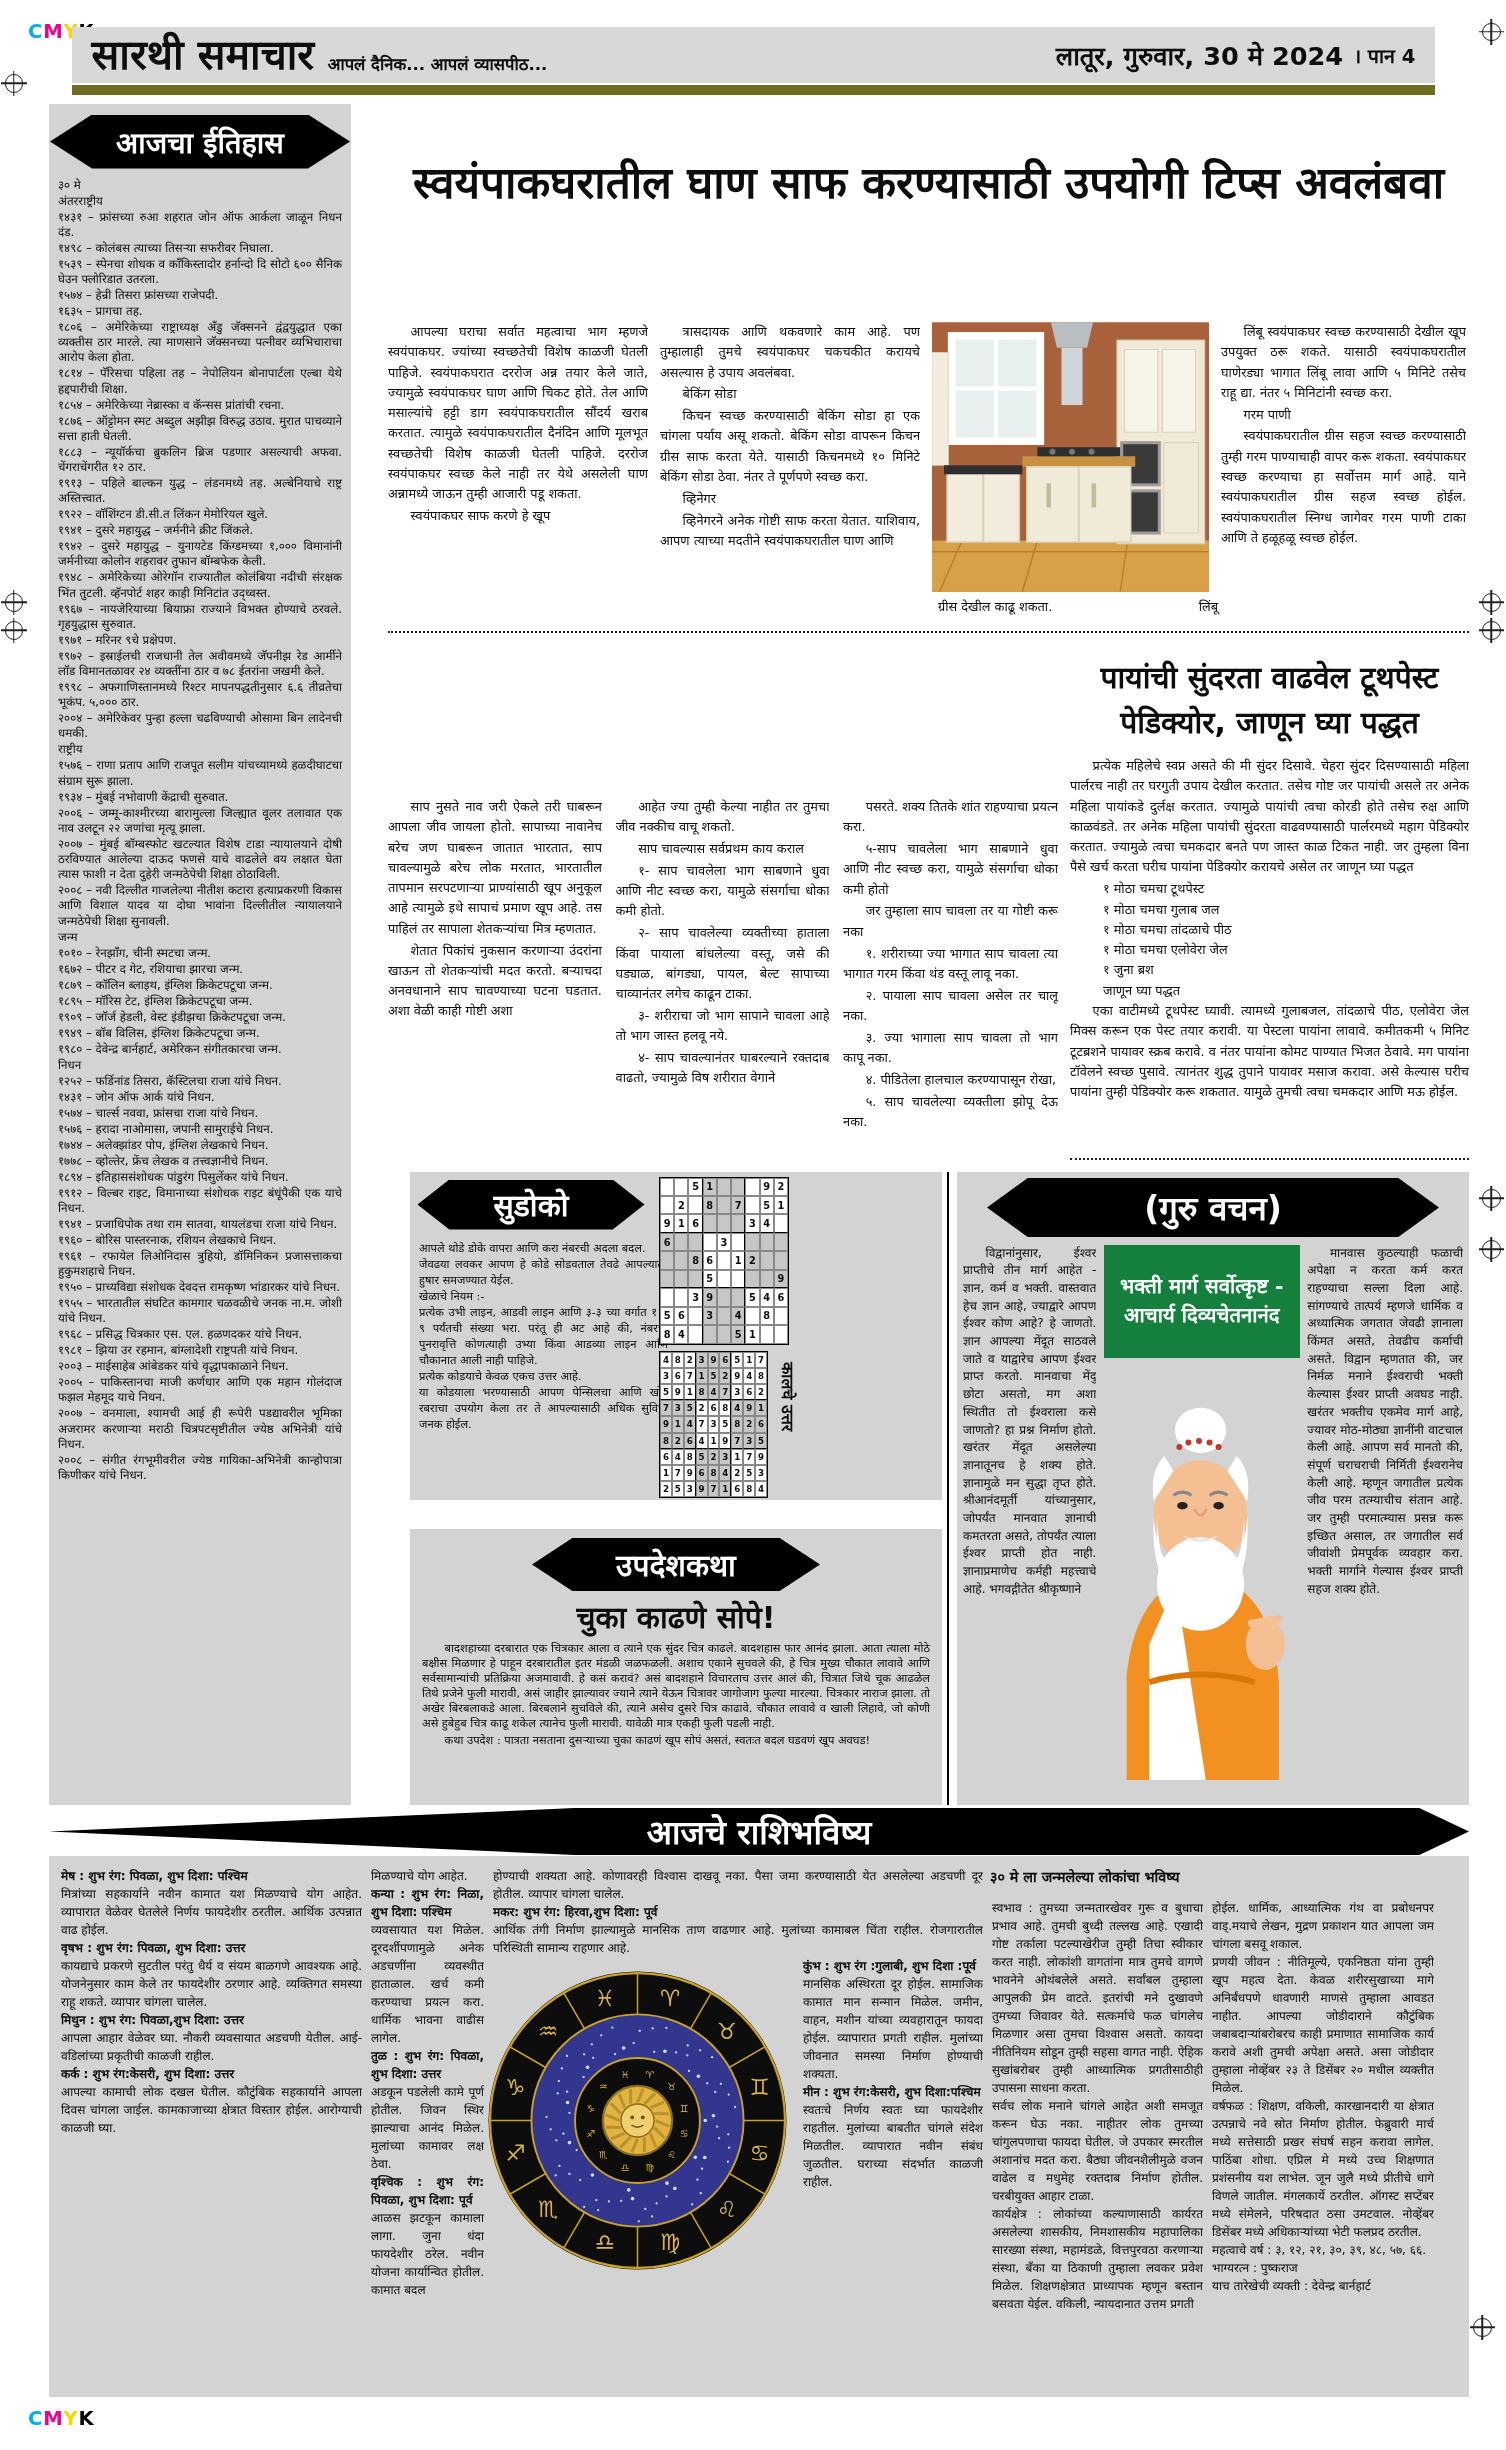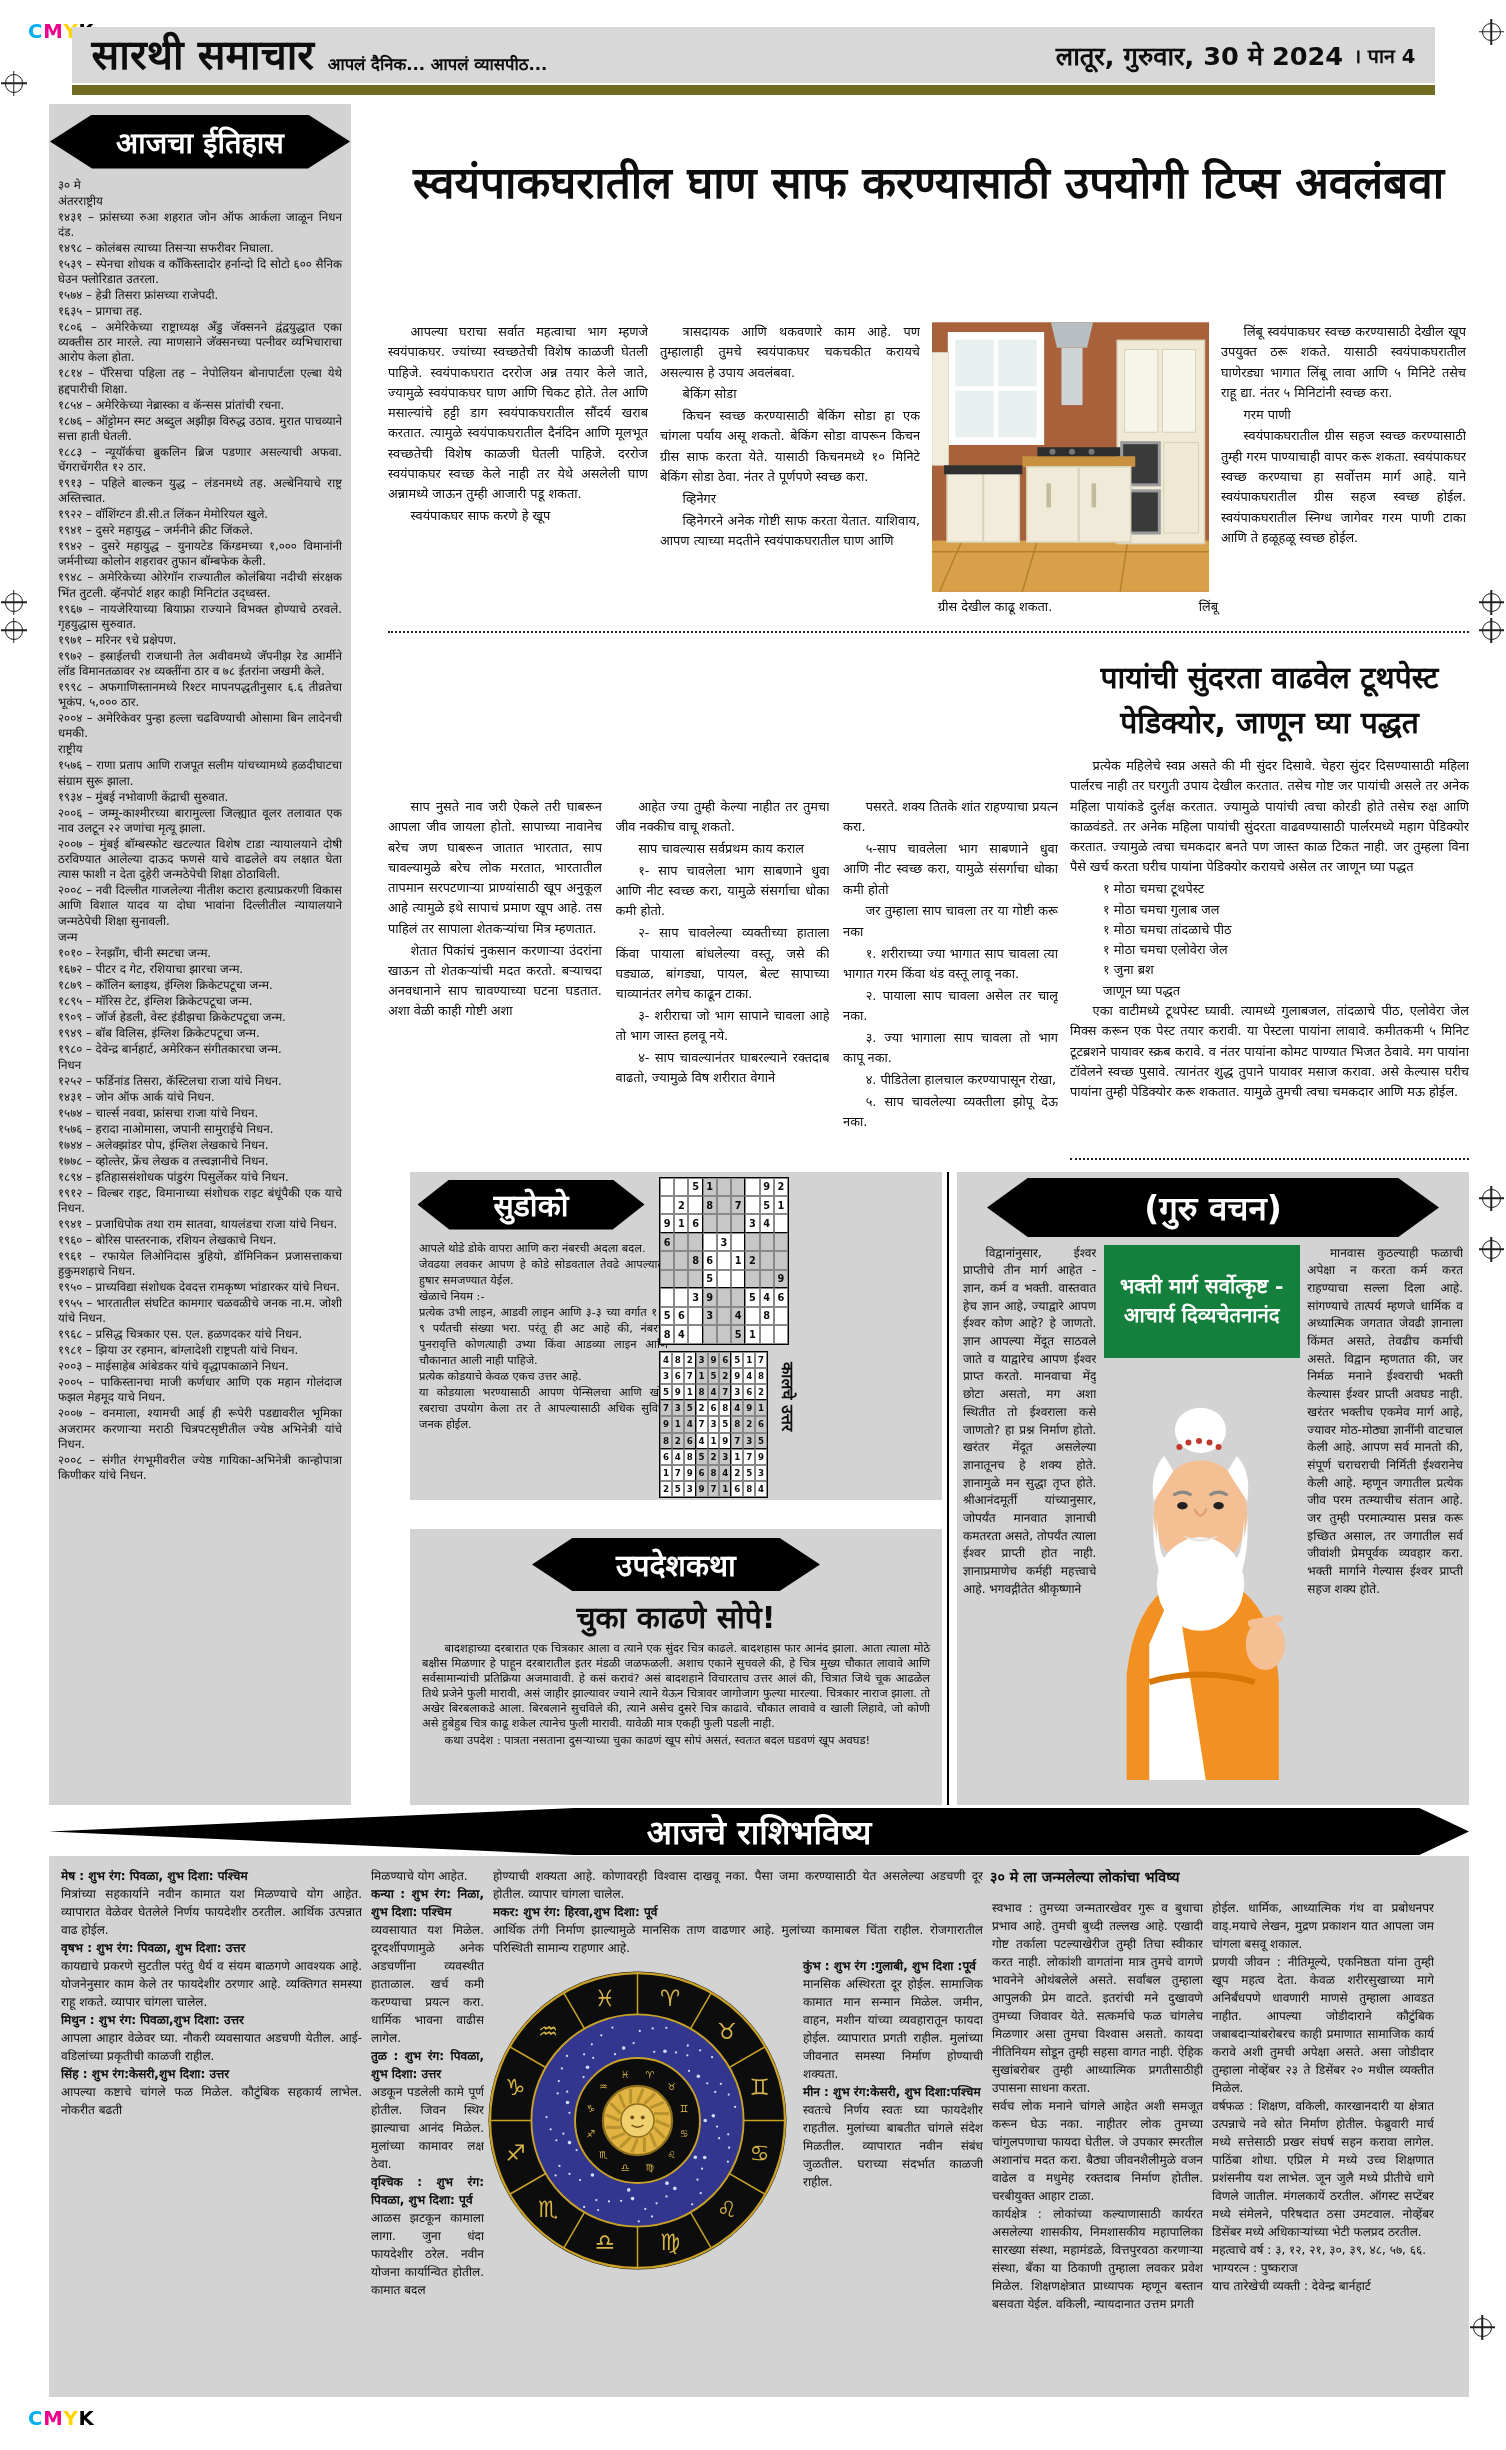--- a/index.html
+++ b/index.html
@@ -522,21 +522,21 @@
 
   <div id="horo-banner" class="abs">आजचे राशिभविष्य</div>
   <div id="horo" class="abs panel">
     <div id="horo-birth-head">३० मे ला जन्मलेल्या लोकांचा भविष्य</div>
     <div id="horo-cols">
       <div class="hcol" style="width:301px;">
 
       <p><span class="sign">मेष : शुभ रंग: पिवळा, शुभ दिशा: पश्चिम</span><span>मित्रांच्या सहकार्याने नवीन कामात यश मिळण्याचे योग आहेत. व्यापारात वेळेवर घेतलेले निर्णय फायदेशीर ठरतील. आर्थिक उत्पन्नात वाढ होईल.</span></p>
           <p><span class="sign">वृषभ : शुभ रंग: पिवळा, शुभ दिशा: उत्तर</span><span>कायद्याचे प्रकरणे सुटतील परंतु धैर्य व संयम बाळगणे आवश्यक आहे. योजनेनुसार काम केले तर फायदेशीर ठरणार आहे. व्यक्तिगत समस्या राहू शकते. व्यापार चांगला चालेल.</span></p>
           <p><span class="sign">मिथुन : शुभ रंग: पिवळा,शुभ दिशा: उत्तर</span><span>आपला आहार वेळेवर घ्या. नौकरी व्यवसायात अडचणी येतील. आई-वडिलांच्या प्रकृतीची काळजी राहील.</span></p>
-          <p><span class="sign">सिंह : शुभ रंग:केसरी,शुभ दिशा: उत्तर</span><span>आपल्या कष्टाचे चांगले फळ मिळेल. कौटुंबिक सहकार्य लाभेल. नोकरीत बढती</span></p>
+          <p><span class="sign">कर्क : शुभ रंग:केसरी, शुभ दिशा: उत्तर</span><span>आपल्या कामाची लोक दखल घेतील. कौटुंबिक सहकार्याने आपला दिवस चांगला जाईल. कामकाजाच्या क्षेत्रात विस्तार होईल. आरोग्याची काळजी घ्या.</span></p>
         </div>
       <div class="hcol" style="width:113px;">
 
       <p><span class="sign"></span><span>मिळण्याचे योग आहेत.</span></p>
           <p><span class="sign">कन्या : शुभ रंग: निळा, शुभ दिशा: पश्चिम</span><span>व्यवसायात यश मिळेल. दूरदर्शीपणामुळे अनेक अडचणींना व्यवस्थीत हाताळाल. खर्च कमी करण्याचा प्रयत्न करा. धार्मिक भावना वाढीस लागेल.</span></p>
           <p><span class="sign">तुळ : शुभ रंग: पिवळा, शुभ दिशा: उत्तर</span><span>अडकून पडलेली कामे पूर्ण होतील. जिवन स्थिर झाल्याचा आनंद मिळेल. मुलांच्या कामावर लक्ष ठेवा.</span></p>
           <p><span class="sign">वृश्चिक : शुभ रंग: पिवळा, शुभ दिशा: पूर्व</span><span>आळस झटकून कामाला लागा. जुना धंदा फायदेशीर ठरेल. नवीन योजना कार्यान्वित होतील. कामात बदल</span></p>
         </div>
       <div class="hcol" style="width:490px;">
         <div>

